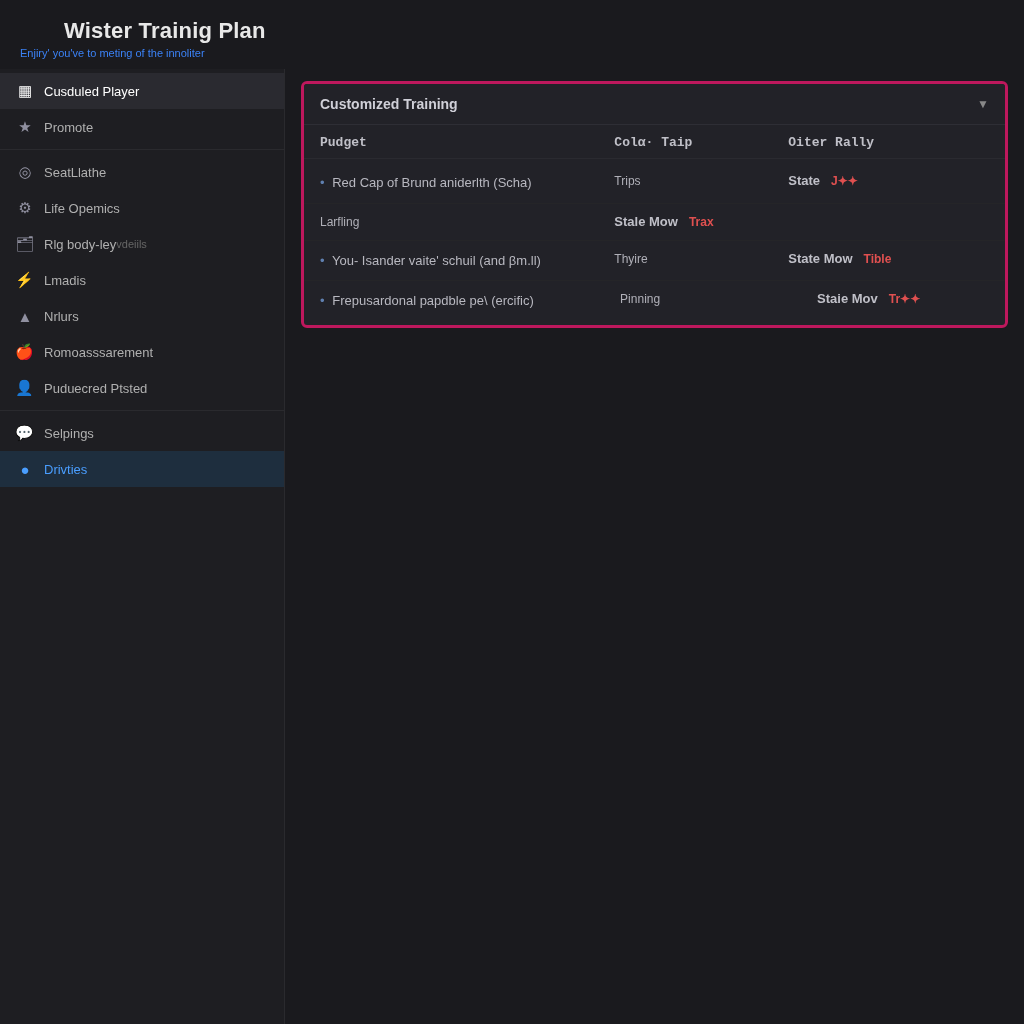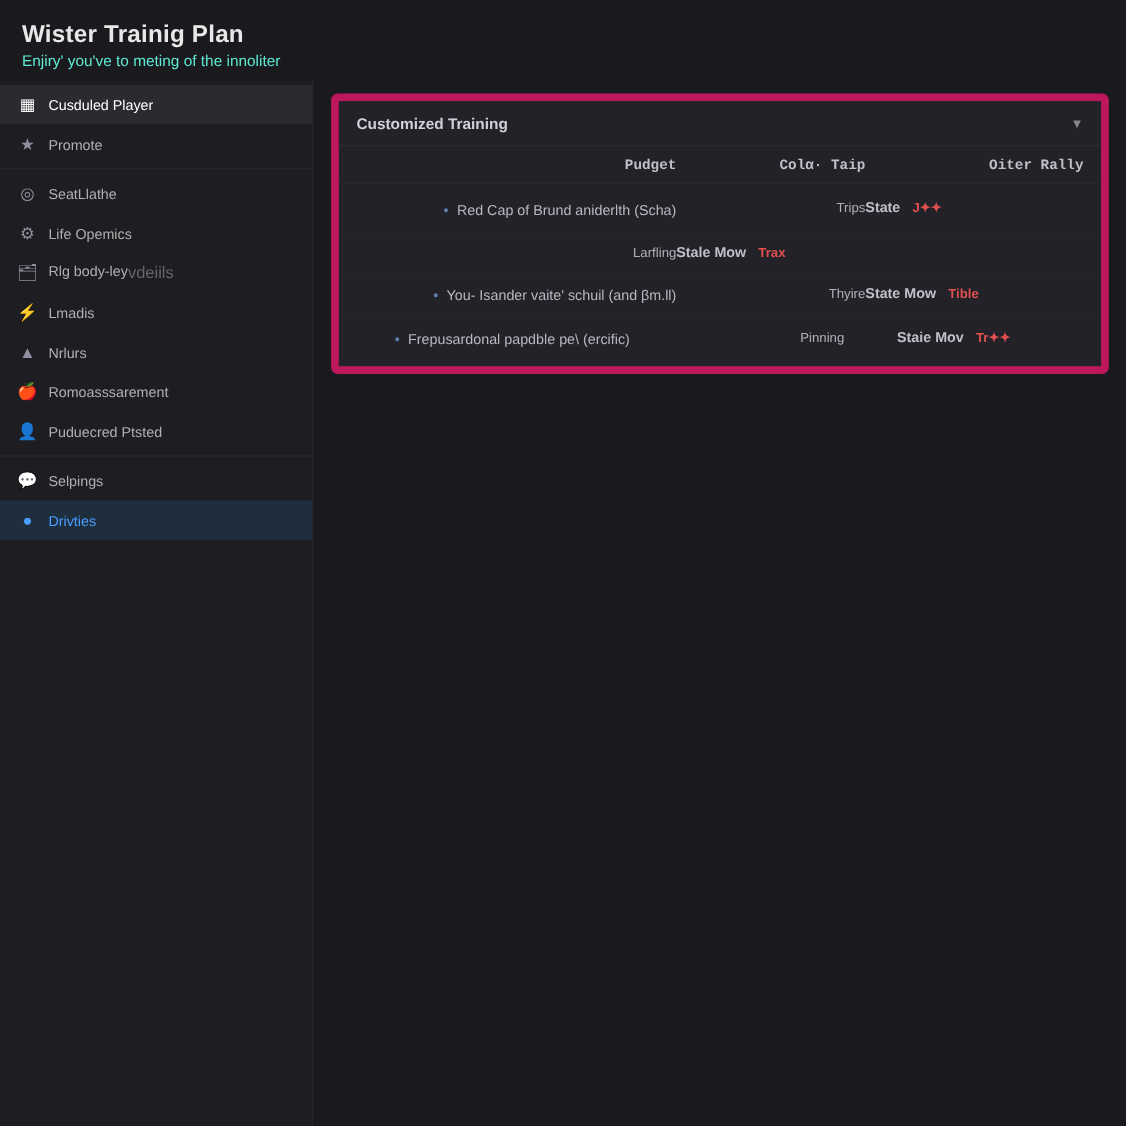--- a/index.html
+++ b/index.html
@@ -22,25 +22,26 @@
     .header {
       padding: 18px 20px 10px 20px;
       background: #1a1a1e;
     }
 
     .header-title {
       font-size: 22px;
       font-weight: 700;
       color: #e8e8e8;
       letter-spacing: 0.2px;
+      margin-left: 44px;
     }
 
     .header-subtitle {
-      font-size: 14px;
-      color: #5eead4;
+      font-size: 11px;
+      color: #3b82f6;
       margin-top: 3px;
     }
 
     .main-layout {
       display: flex;
       flex: 1;
       overflow: hidden;
     }
 
     
@@ -95,45 +96,44 @@
       background: #2a2a2e;
       margin: 4px 0;
     }
 
     .sidebar-label {
       font-size: 13px;
       white-space: nowrap;
     }
 
     .sidebar-sublabel {
-      font-size: 15px;
+      font-size: 11px;
       color: #666;
       margin-top: 1px;
     }
 
     .sidebar-text-block {
       display: flex;
       flex-direction: row;
     }
 
     
     .content-area {
       flex: 1;
       padding: 12px 16px;
       overflow-y: auto;
       background: #1a1a1e;
     }
 
     
     .training-panel {
       background: #222228;
-      border: 7px solid #be185d;
+      border: 3px solid #be185d;
       border-radius: 6px;
       overflow: hidden;
-      text-align: right;
     }
 
     .panel-header {
       display: flex;
       align-items: center;
       justify-content: space-between;
       padding: 12px 16px;
       background: #222228;
       border-bottom: 1px solid #2e2e35;
       cursor: pointer;

